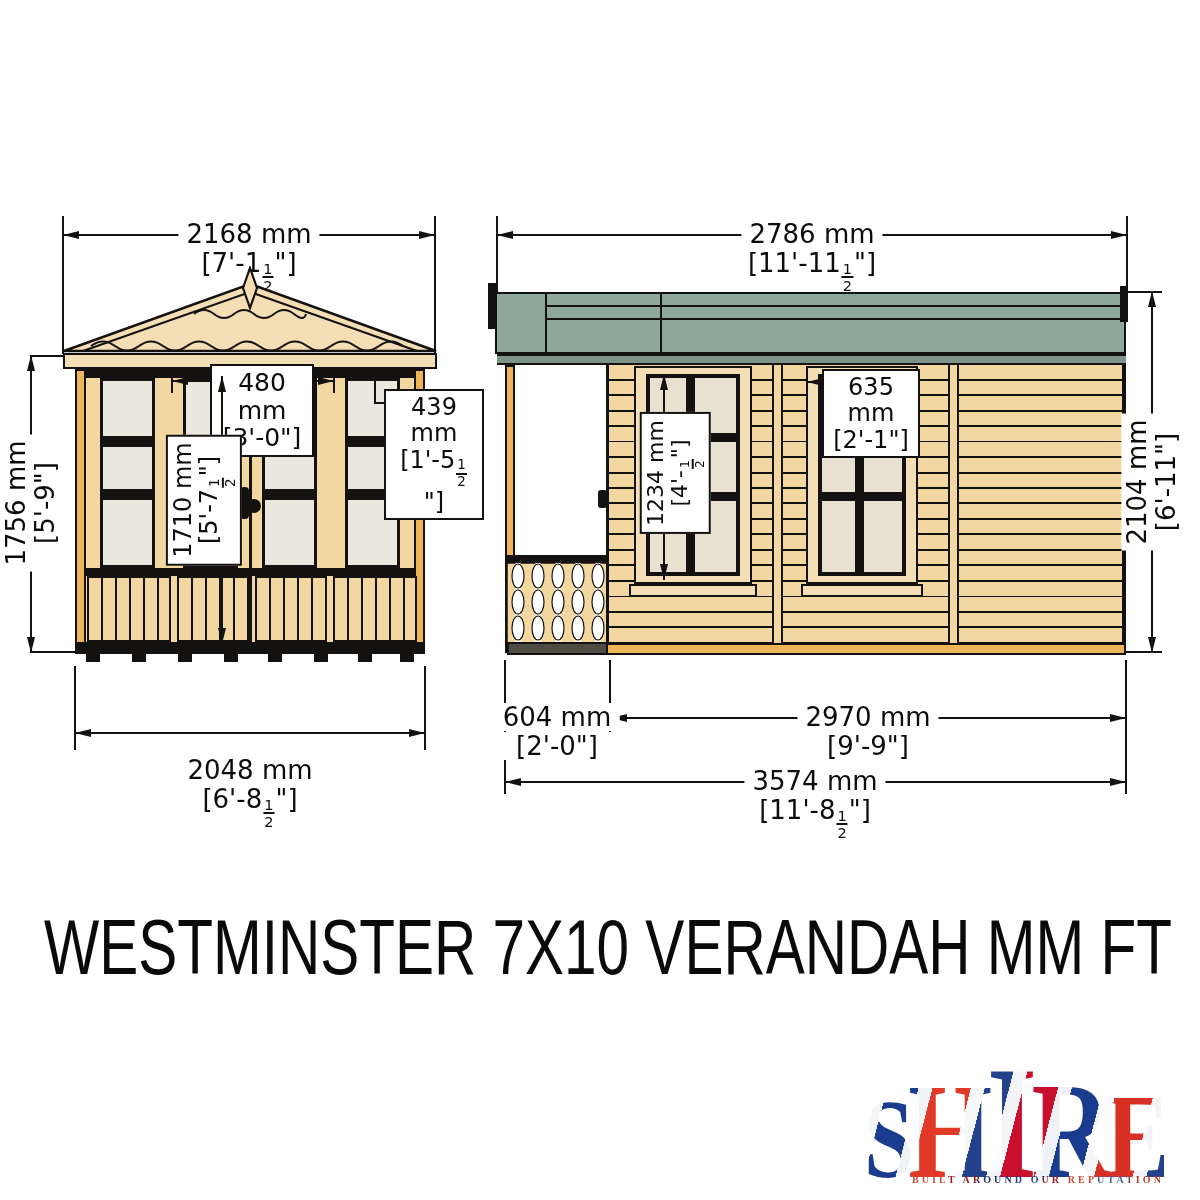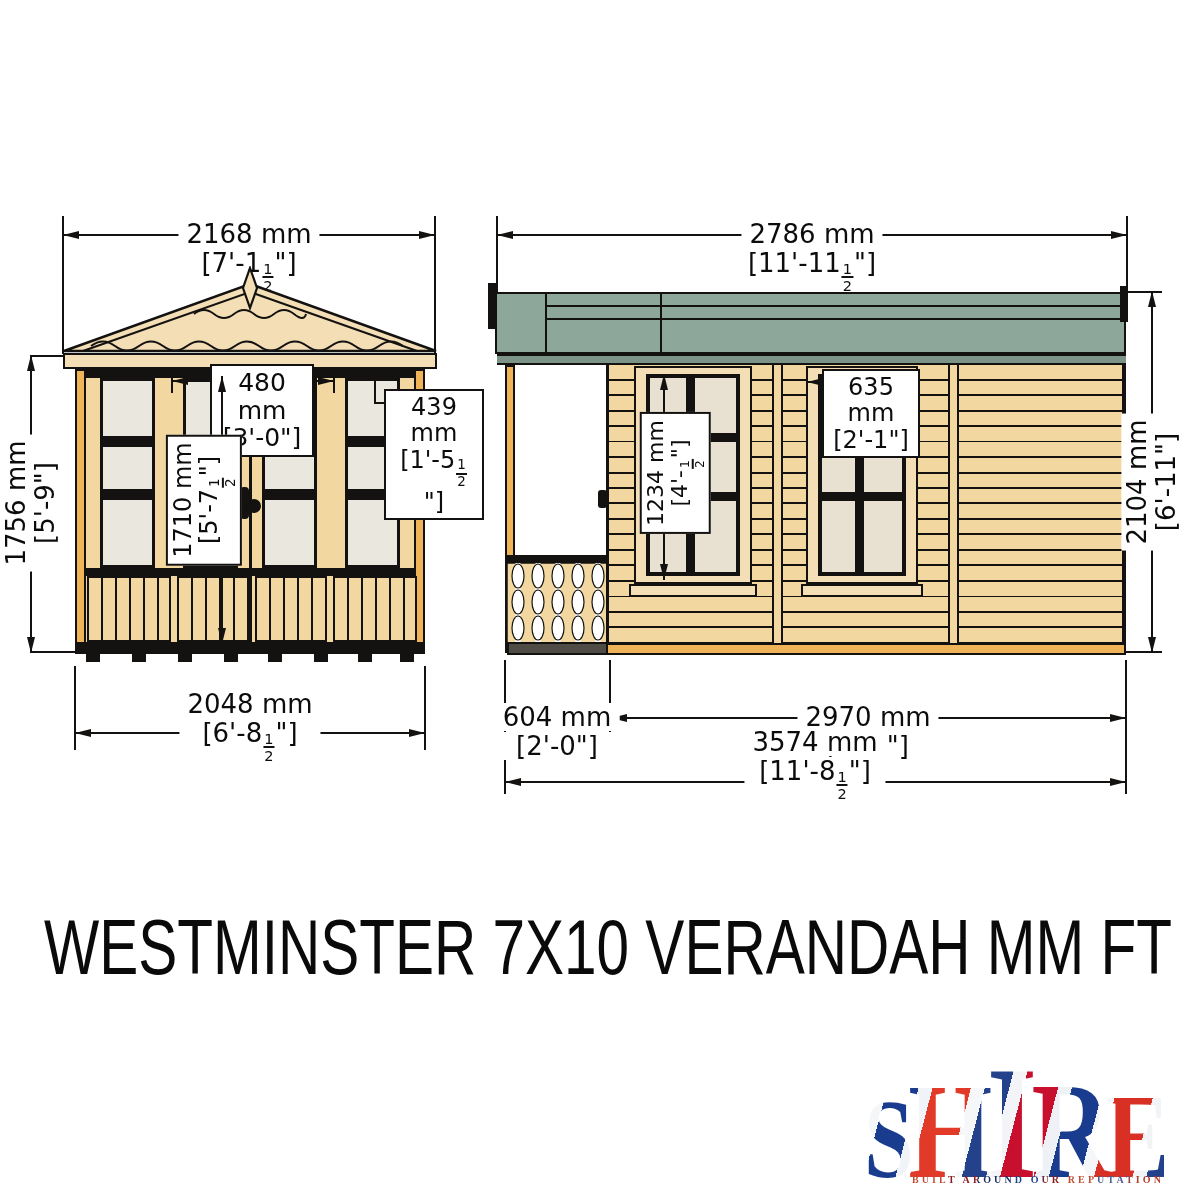--- a/index.html
+++ b/index.html
@@ -184,21 +184,21 @@
     <div class="rotlbl" style="left:31px;top:479px;">
       <div class="fx">1756 mm</div>
       <div class="fx">[5'-9"]</div>
     </div>
 
     <div class="vl" style="left:74px;top:642px;height:84px;"></div>
     <div class="vl" style="left:424px;top:642px;height:84px;"></div>
     <div class="hl" style="left:75px;top:708px;width:350px;"></div>
     <div class="arr l" style="left:75px;top:705px;"></div>
     <div class="arr r" style="left:409px;top:705px;"></div>
-    <div class="dimstack" style="left:250px;top:666px;">
+    <div class="dimstack" style="left:250px;top:732px;">
       <span class="mm fx">2048 mm</span>
       <span class="ft fx">[6'-8<span class="fr">
             <span>1</span>
             <span>2</span>
           </span>"]</span>
     </div>
   </div>
 
   <div>
 
@@ -326,21 +326,21 @@
       <span class="ft fx">[2'-0"]</span>
     </div>
     <div class="dimstack" style="left:868px;top:679px;">
       <span class="mm fx">2970 mm</span>
       <span class="ft fx">[9'-9"]</span>
     </div>
 
     <div class="hl" style="left:505px;top:757px;width:621px;"></div>
     <div class="arr l" style="left:505px;top:754px;"></div>
     <div class="arr r" style="left:1110px;top:754px;"></div>
-    <div class="dimstack" style="left:815px;top:704px;">
+    <div class="dimstack" style="left:815px;top:743px;">
       <span class="mm fx">3574 mm</span>
       <span class="ft fx">[11'-8<span class="fr">
             <span>1</span>
             <span>2</span>
           </span>"]</span>
     </div>
   </div>
 
   <div id="title">WESTMINSTER 7X10 VERANDAH MM FT</div>
 

